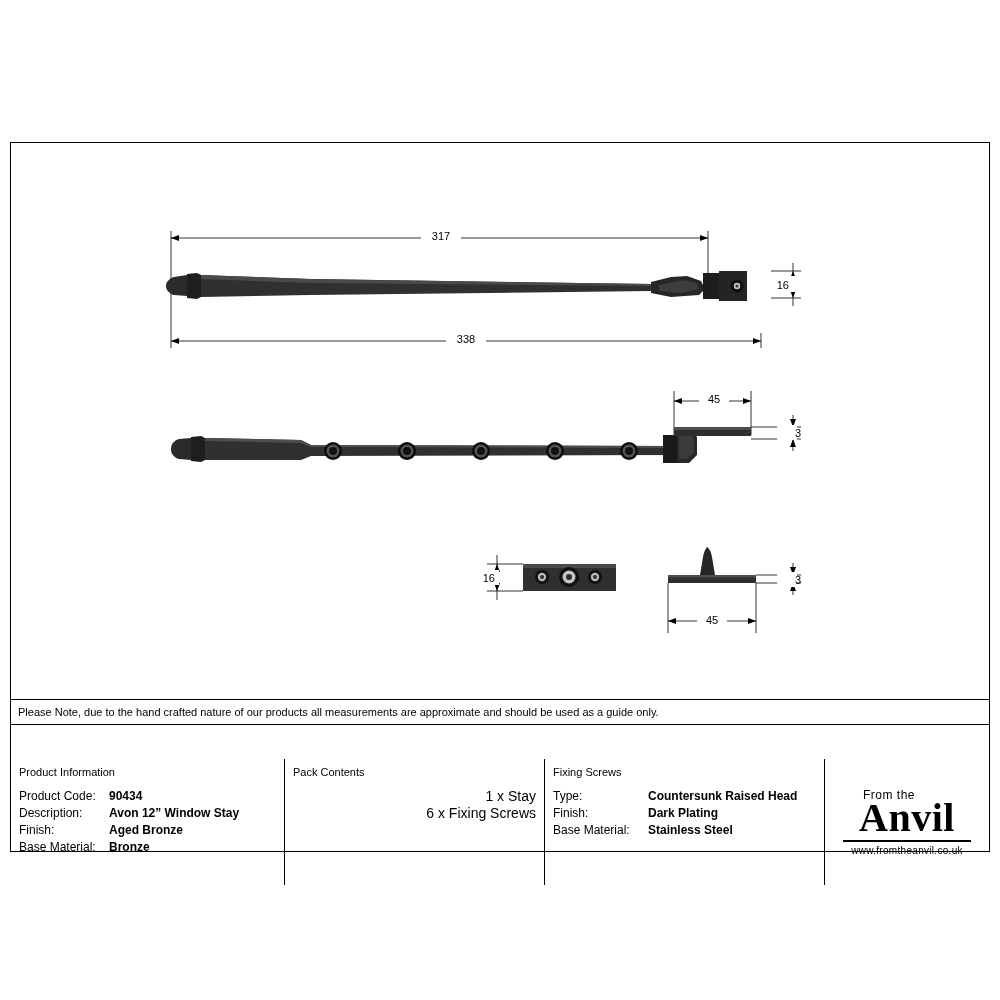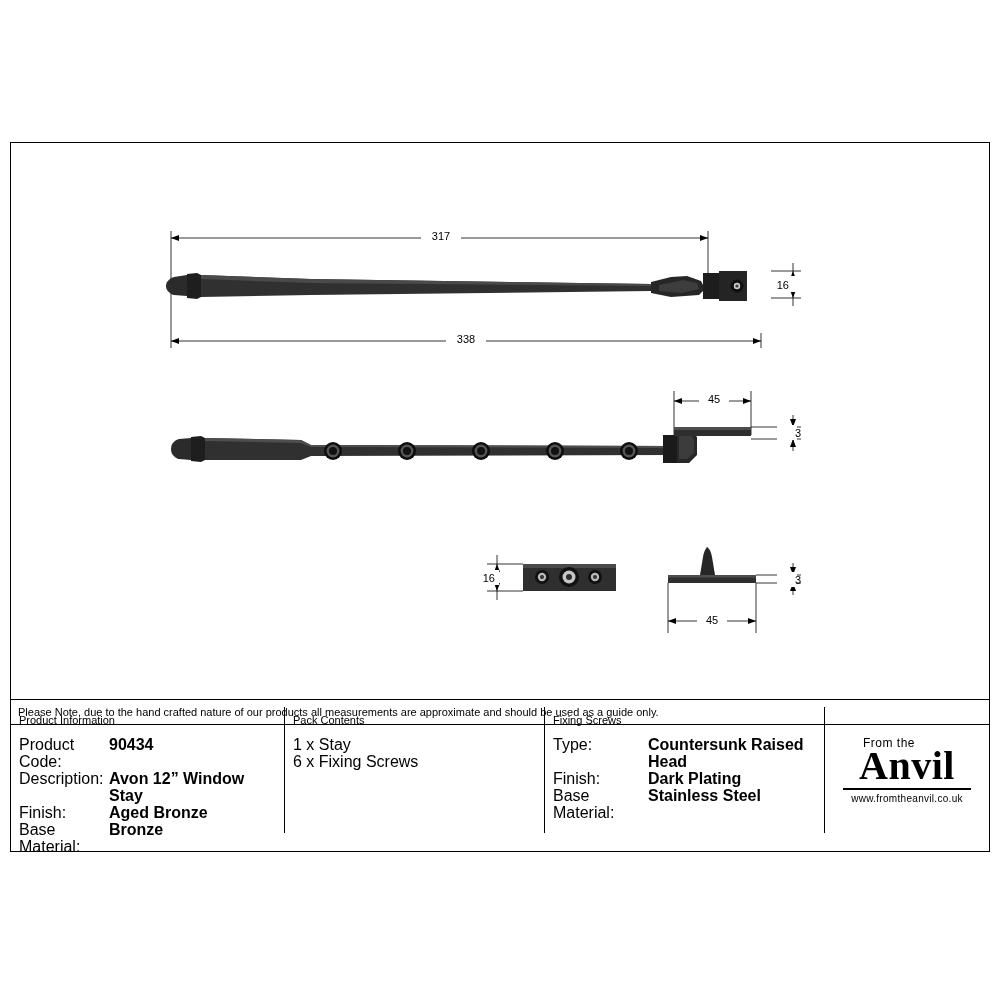--- a/index.html
+++ b/index.html
@@ -49,21 +49,21 @@
     align-items: center;
   }
   .note-text {
     font-size: 11px;
     padding-left: 7px;
     color: #000;
   }
   .info-row {
     position: absolute;
     left: 0;
-    top: 564px;
+    top: 616px;
     width: 978px;
     height: 126px;
     display: flex;
   }
   .col {
     box-sizing: border-box;
     border-right: 1px solid #000;
     padding: 7px 8px 0 8px;
     position: relative;
   }
@@ -71,29 +71,30 @@
   .col.c2 { width: 260px; }
   .col.c3 { width: 280px; }
   .col.c4 { width: 164px; border-right: none; padding: 0; }
   .col-title {
     font-size: 11px;
     margin-bottom: 10px;
     color: #000;
   }
   .kv {
     display: flex;
-    font-size: 16px;
+    font-size: 12px;
     line-height: 17px;
   }
   .kv .k { width: 90px; flex: 0 0 90px; }
   .kv .v { font-weight: bold; }
   .col.c3 .kv .k { width: 95px; flex: 0 0 95px; }
   .plain {
-    font-size: 16px;
+    font-size: 14px;
     line-height: 17px;
+    text-align: right;
   }
   .logo {
     position: absolute;
     left: 0;
     top: 0;
     width: 164px;
     height: 126px;
     display: flex;
     flex-direction: column;
     align-items: center;

